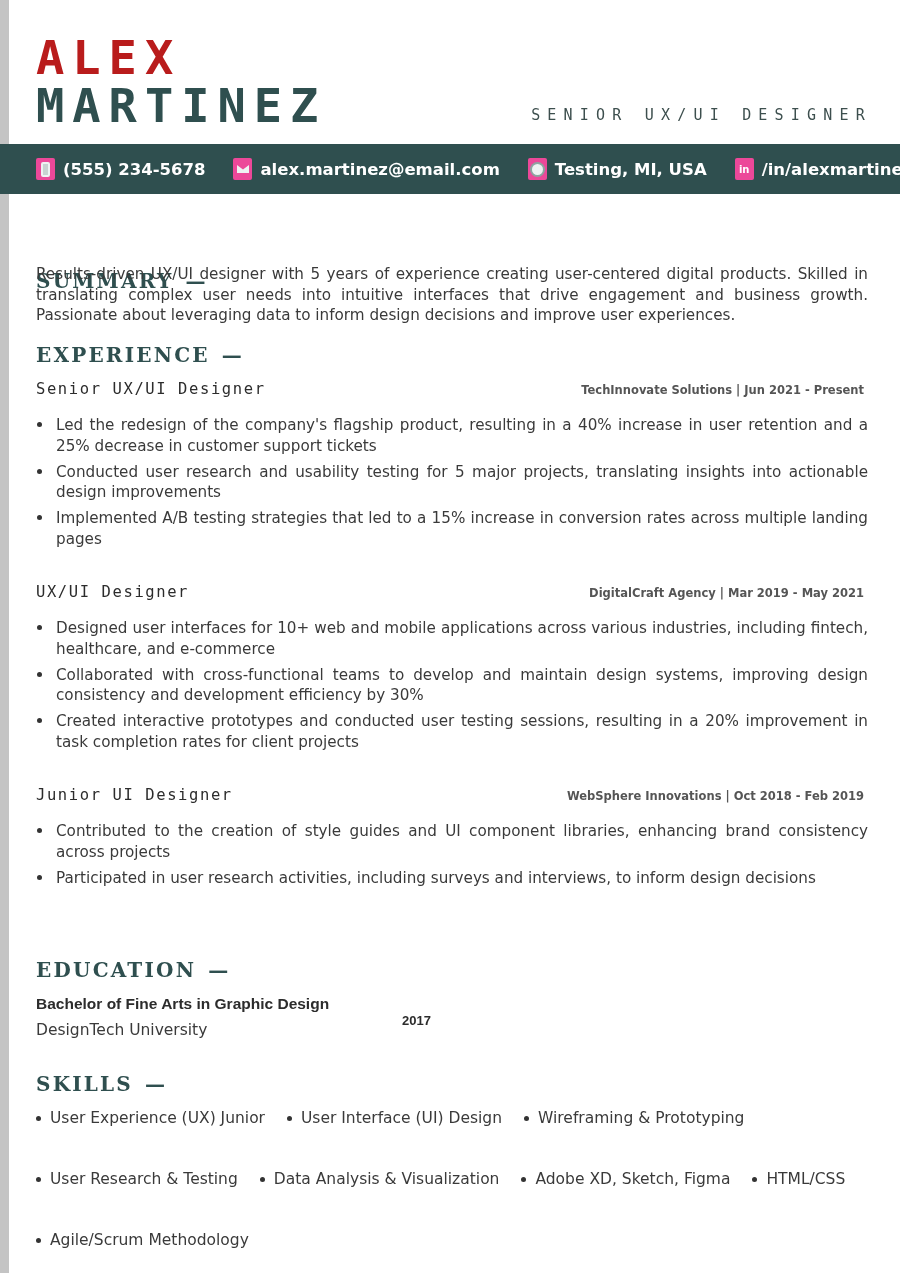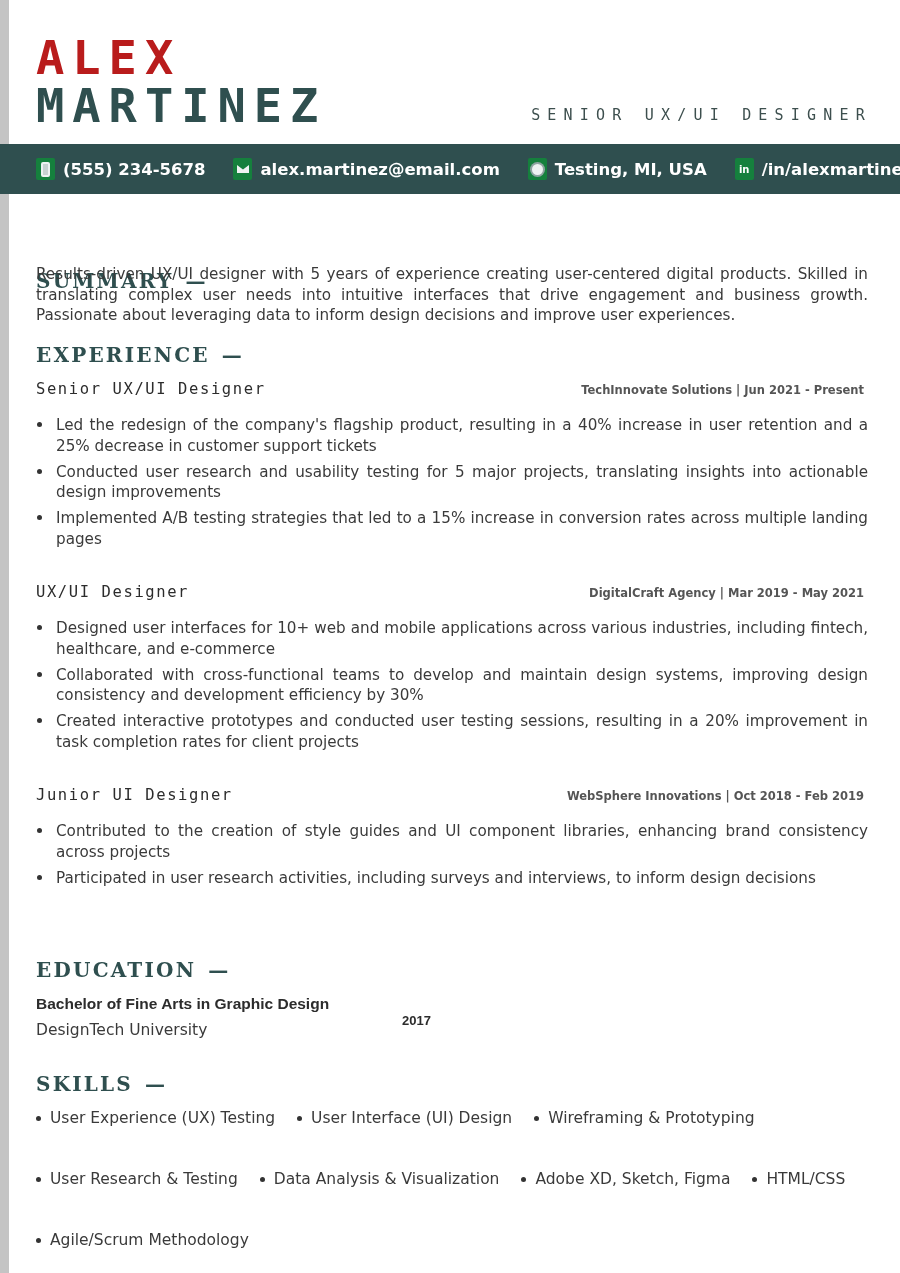--- a/index.html
+++ b/index.html
@@ -10,21 +10,21 @@
 
   
   .name { position: absolute; left: 36px; top: 34px; font-family: "DejaVu Sans Mono", monospace; font-weight: bold; font-size: 47px; line-height: 48px; letter-spacing: 8px; }
   .name .first { color: #b91c1c; display: block; }
   .name .last { color: #2f4f4f; display: block; }
   .job-title { position: absolute; right: 28px; top: 106px; font-family: "DejaVu Sans Mono", monospace; font-size: 15px; letter-spacing: 7.2px; color: #3d4f4e; }
 
   
   .contact-bar { position: absolute; left: 0; top: 144px; width: 900px; height: 50px; background: #2f4f4f; display: flex; align-items: center; padding-left: 36px; color: #ffffff; font-family: "DejaVu Sans", sans-serif; font-weight: bold; font-size: 16.5px; }
   .contact-item { display: flex; align-items: center; gap: 8px; white-space: nowrap; }
-  .contact-icon { width: 19px; height: 22px; background: #15803d; border-radius: 2px; display: flex; align-items: center; justify-content: center; color: #e9eeee; font-size: 11px; position: relative; }
+  .contact-icon { width: 19px; height: 22px; background: #ec4899; border-radius: 2px; display: flex; align-items: center; justify-content: center; color: #e9eeee; font-size: 11px; position: relative; }
   .contact-sep { width: 2px; height: 22px; background: #e8ecec; margin: 0 14px; }
   .phone-shape { width: 9px; height: 15px; border: 2px solid #eef2f2; border-radius: 2px; background: #c8d2d1; }
   .mail-shape { width: 12px; height: 8px; background: #eef2f2; clip-path: polygon(0 0, 50% 55%, 100% 0, 100% 100%, 0 100%); }
   .pin-shape { width: 11px; height: 11px; border-radius: 50%; background: #eef2f2; box-shadow: 0 0 0 2px #8ea3a1; }
   .in-shape { font-family: "DejaVu Sans", sans-serif; font-weight: bold; font-size: 10px; color: #ffffff; }
 
   
   .section-title { position: absolute; left: 36px; font-family: "DejaVu Serif", serif; font-weight: bold; font-size: 20px; letter-spacing: 2.2px; color: #2f4f4f; }
   .section-title .dash { margin-left: 12px; letter-spacing: 0; }
 
@@ -137,21 +137,21 @@
   <span>EDUCATION</span><span class="dash">—</span>
 </div>
 <div class="edu-degree">Bachelor of Fine Arts in Graphic Design</div>
 <div class="edu-school">DesignTech University</div>
 <div class="edu-year">2017</div>
 
 <div class="section-title" style="top:1072px;">
   <span>SKILLS</span><span class="dash">—</span>
 </div>
 <div class="skills">
-  <span class="skill">User Experience (UX) Testing</span>
+  <span class="skill">User Experience (UX) Junior</span>
   <span class="skill">User Interface (UI) Design</span>
   <span class="skill">Wireframing &amp; Prototyping</span>
   <span class="skill break"></span>
   <span class="skill">User Research &amp; Testing</span>
   <span class="skill">Data Analysis &amp; Visualization</span>
   <span class="skill">Adobe XD, Sketch, Figma</span>
   <span class="skill">HTML/CSS</span>
   <span class="skill break"></span>
   <span class="skill">Agile/Scrum Methodology</span>
 </div>

